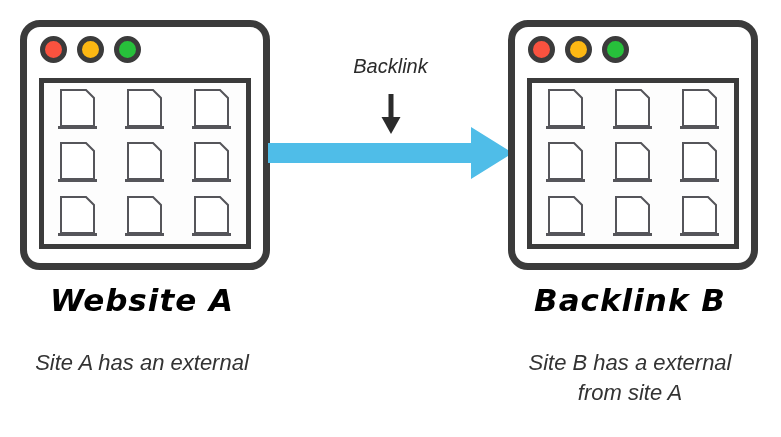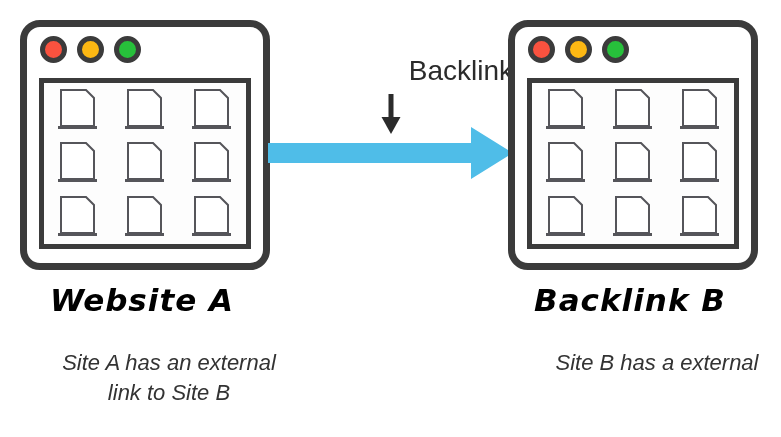--- a/index.html
+++ b/index.html
@@ -105,41 +105,41 @@
     position: absolute;
     top: 348px;
     left: 8px;
     width: 284px;
     text-align: center;
     font-family: "Liberation Sans", sans-serif;
     font-style: italic;
     font-size: 22px;
     line-height: 30px;
     color: #333333;
-    padding-left: 27px;
   }
 
   
   .connector {
     position: absolute;
     left: 268px;
     top: 55px;
     width: 245px;
     height: 120px;
   }
   .backlink-label {
     position: absolute;
     top: 0;
     left: 0;
     width: 245px;
-    text-align: right;
+    text-align: center;
     font-family: "Liberation Sans", sans-serif;
-    font-size: 28px;
+    font-size: 20px;
     color: #2b2b2b;
     white-space: nowrap;
+    font-style: italic;
   }
   .down-arrow {
     position: absolute;
     top: 39px;
     left: 50%;
     transform: translateX(-50%);
   }
   .flow-arrow {
     position: absolute;
     top: 72px;
@@ -216,21 +216,20 @@
               <line x1="0" y1="41.5" x2="39" y2="41.5" stroke="#55555a" stroke-width="3"></line>
             </svg>
           </span>
       </div>
     </div>
 
     <div class="site-title">Website A</div>
 
     <div class="site-caption">
       <div>Site A has an external</div>
-      <div>link to Site B</div>
     </div>
   </div>
 
   <div class="connector">
 
     <div class="backlink-label">Backlink</div>
 
     <span class="down-arrow">
       <svg width="26" height="42" viewBox="0 0 26 42">
         <rect x="10.5" y="0" width="5" height="27" fill="#2b2b2b"></rect>
@@ -310,16 +309,17 @@
               <line x1="0" y1="41.5" x2="39" y2="41.5" stroke="#55555a" stroke-width="3"></line>
             </svg>
           </span>
       </div>
     </div>
 
     <div class="site-title">Backlink B</div>
 
     <div class="site-caption">
       <div>Site B has a external</div>
+      <div>from site A</div>
     </div>
   </div>
 
 </div>
 
 </body></html>

